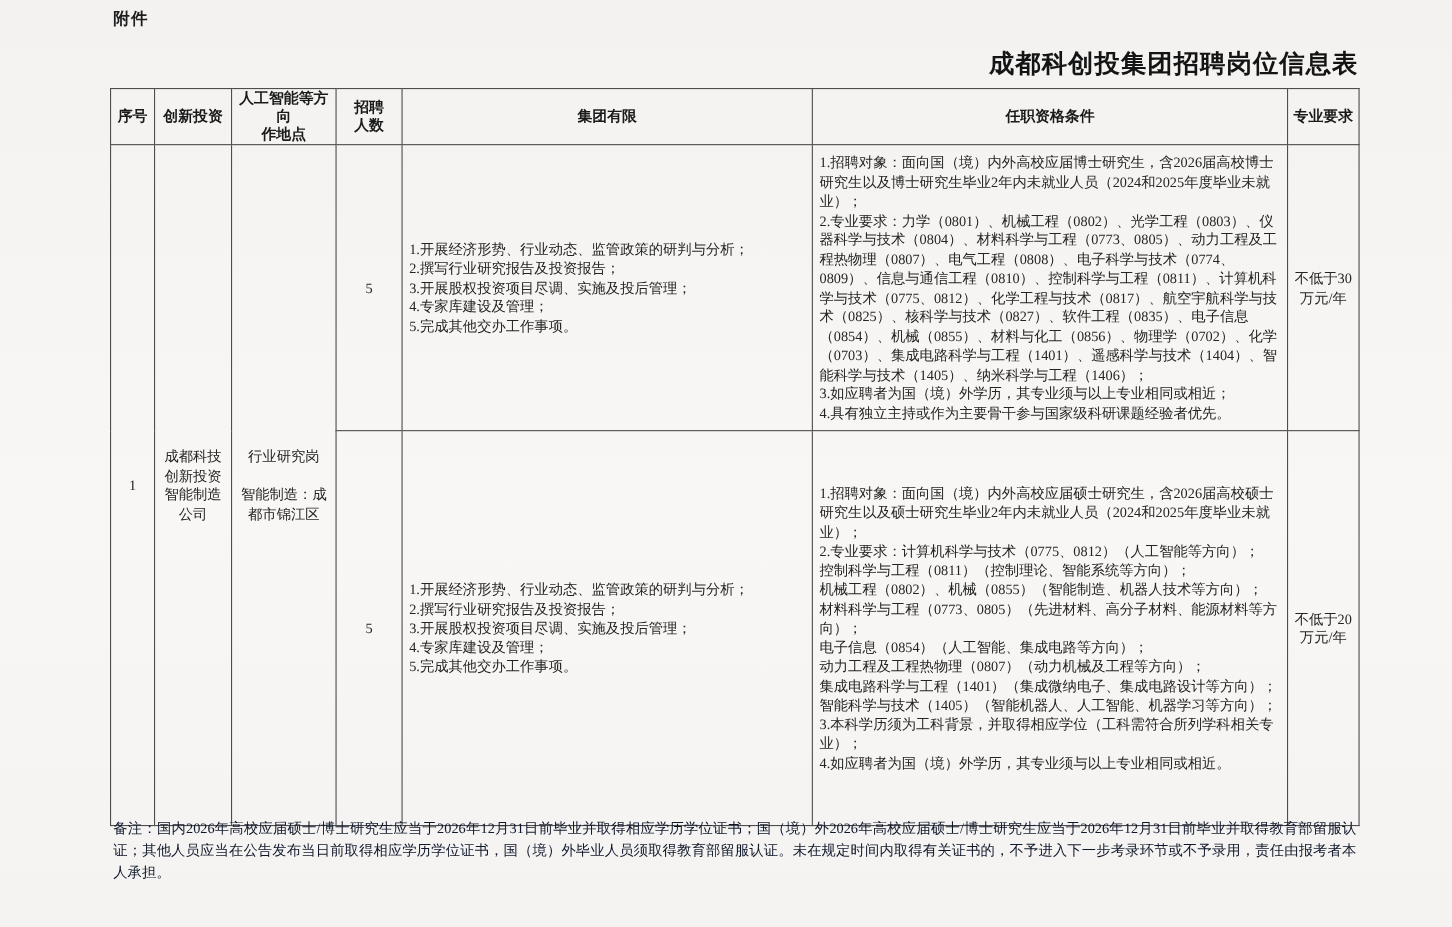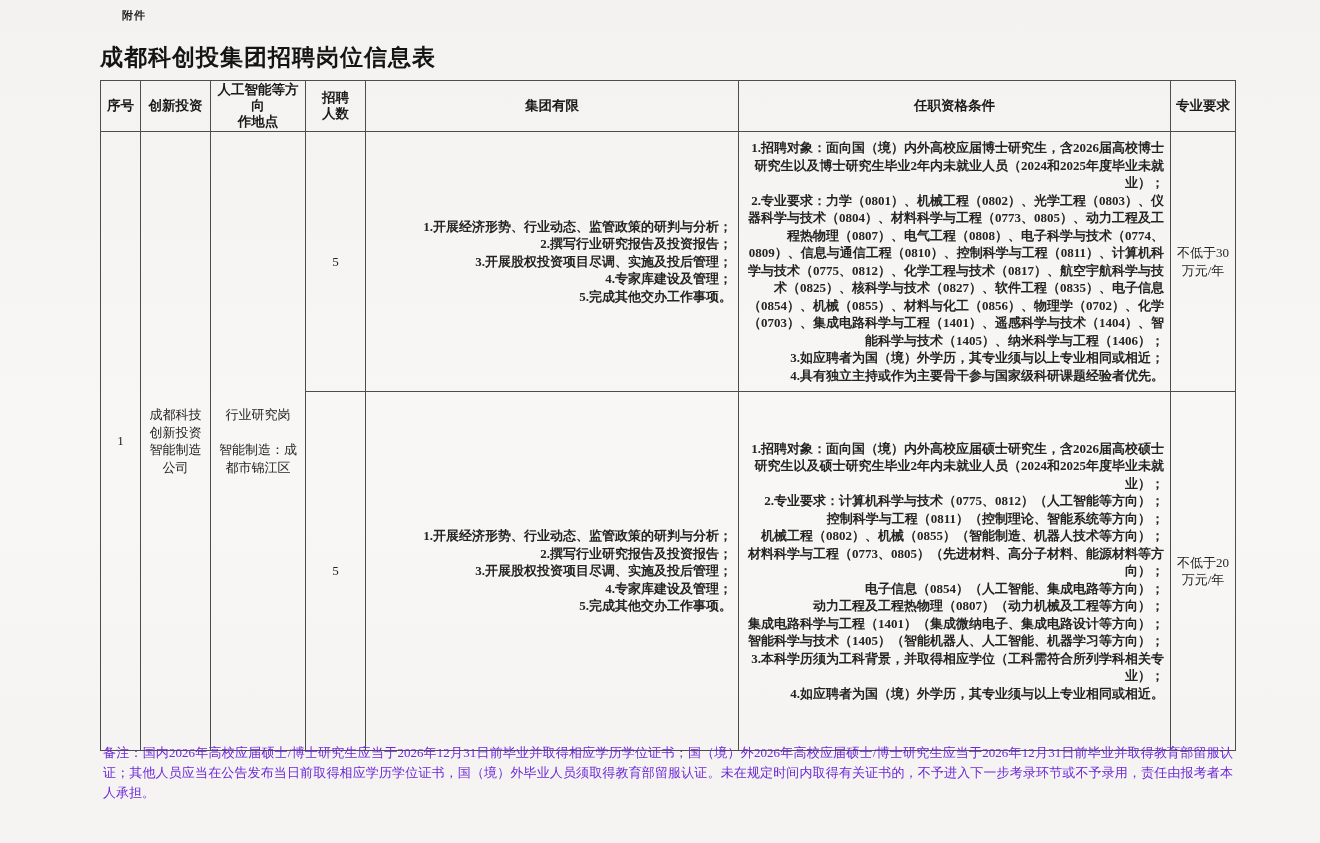--- a/index.html
+++ b/index.html
@@ -16,32 +16,31 @@
   .page {
     position: relative;
     width: 1320px;
     height: 843px;
     overflow: hidden;
   }
   .attachment {
     position: absolute;
     left: 103px;
     top: 8px;
-    font-size: 11px;
+    font-size: 15px;
     font-weight: bold;
     letter-spacing: 1px;
-    margin-left: 19px;
   }
   .title {
     position: absolute;
     left: 100px;
     top: 42px;
     width: 1135px;
     margin: 0;
-    text-align: left;
+    text-align: right;
     font-size: 23px;
     font-weight: bold;
     letter-spacing: 1px;
     color: #141414;
   }
   table.job-table {
     position: absolute;
     left: 100px;
     top: 80px;
     width: 1135px;
@@ -67,37 +66,36 @@
   .job-table td {
     font-size: 13px;
     line-height: 17.5px;
     color: #242424;
   }
   td.cell-center {
     text-align: center;
     padding: 2px 3px;
   }
   td.cell-text {
-    text-align: right;
+    text-align: left;
     padding: 4px 6px;
-    font-weight: bold;
   }
   tr.row-sub1 td.height-anchor { height: 255px; }
   tr.row-sub2 td.height-anchor { height: 354px; }
   .note {
     position: absolute;
     left: 103px;
     top: 743px;
     width: 1130px;
     margin: 0;
     font-size: 13px;
     line-height: 20px;
     text-align: justify;
     white-space: pre-line;
-    color: #6d28d9;
+    color: #0f172a;
   }
 </style>
 </head>
 <body>
 
 <div class="page">
 
   <div class="attachment">附件</div>
 
   <h1 class="title">成都科创投集团招聘岗位信息表</h1>

